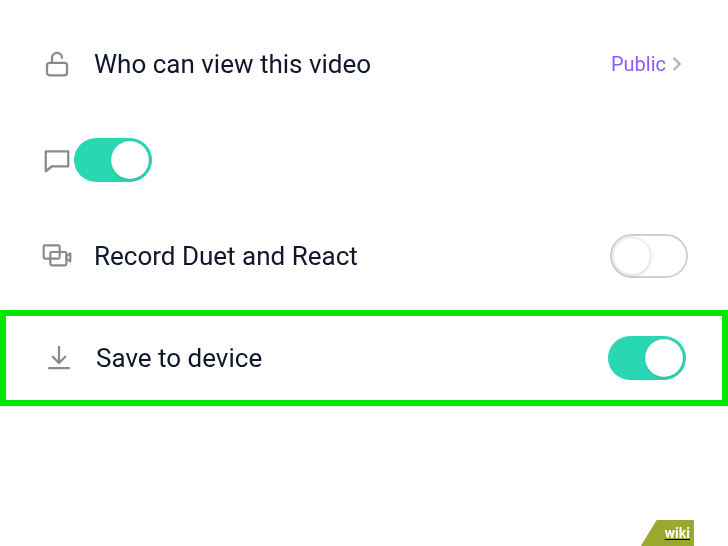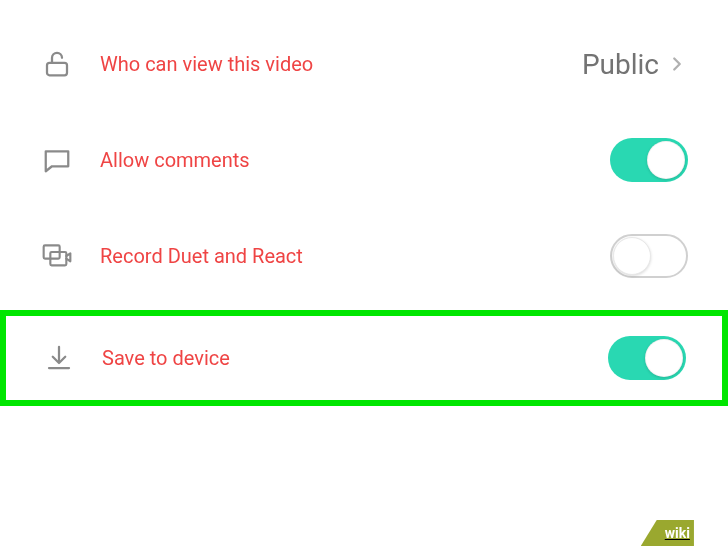--- a/index.html
+++ b/index.html
@@ -29,29 +29,29 @@
       width: 34px;
       height: 34px;
       flex-shrink: 0;
       display: flex;
       align-items: center;
       justify-content: center;
       color: #8a8a8a;
     }
     .row-label {
       flex: 1;
-      margin-left: 26px;
-      font-size: 20px;
-      color: #ef4444;
+      margin-left: 20px;
+      font-size: 26px;
+      color: #0f172a;
       font-weight: 400;
     }
     .row-value {
-      font-size: 28px;
-      color: #737373;
-      margin-right: 7px;
+      font-size: 20px;
+      color: #8b5cf6;
+      margin-right: 0;
     }
     .chevron {
       color: #b0b0b0;
       display: flex;
       align-items: center;
     }
     .toggle {
       width: 78px;
       height: 44px;
       border-radius: 22px;
@@ -139,21 +139,20 @@
       </svg>
     </span>
   </div>
 
   <div class="setting-row">
     <span class="row-icon">
       <svg width="30" height="30" viewBox="0 0 24 24" fill="none" stroke="currentColor" stroke-width="1.8" stroke-linecap="round" stroke-linejoin="round">
         <path d="M3 5h18v12H8l-5 4V5z"></path>
       </svg>
     </span>
-    <span class="row-label">Allow comments</span>
     <div class="toggle on">
       <div class="knob"></div>
     </div>
   </div>
 
   <div class="setting-row">
     <span class="row-icon">
       <svg width="32" height="32" viewBox="0 0 24 24" fill="none" stroke="currentColor" stroke-width="1.6" stroke-linecap="round" stroke-linejoin="round">
         <rect x="2" y="4" width="12" height="10" rx="1"></rect>
         <rect x="7" y="9" width="12" height="10" rx="1"></rect>

